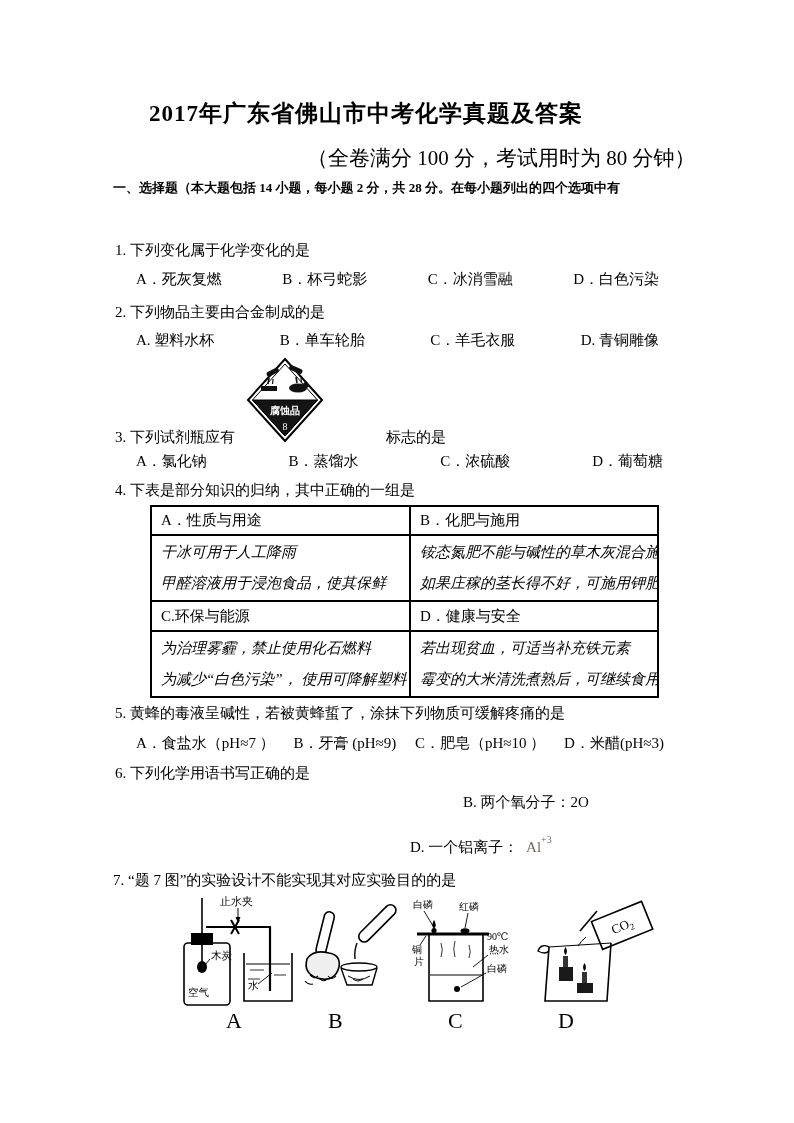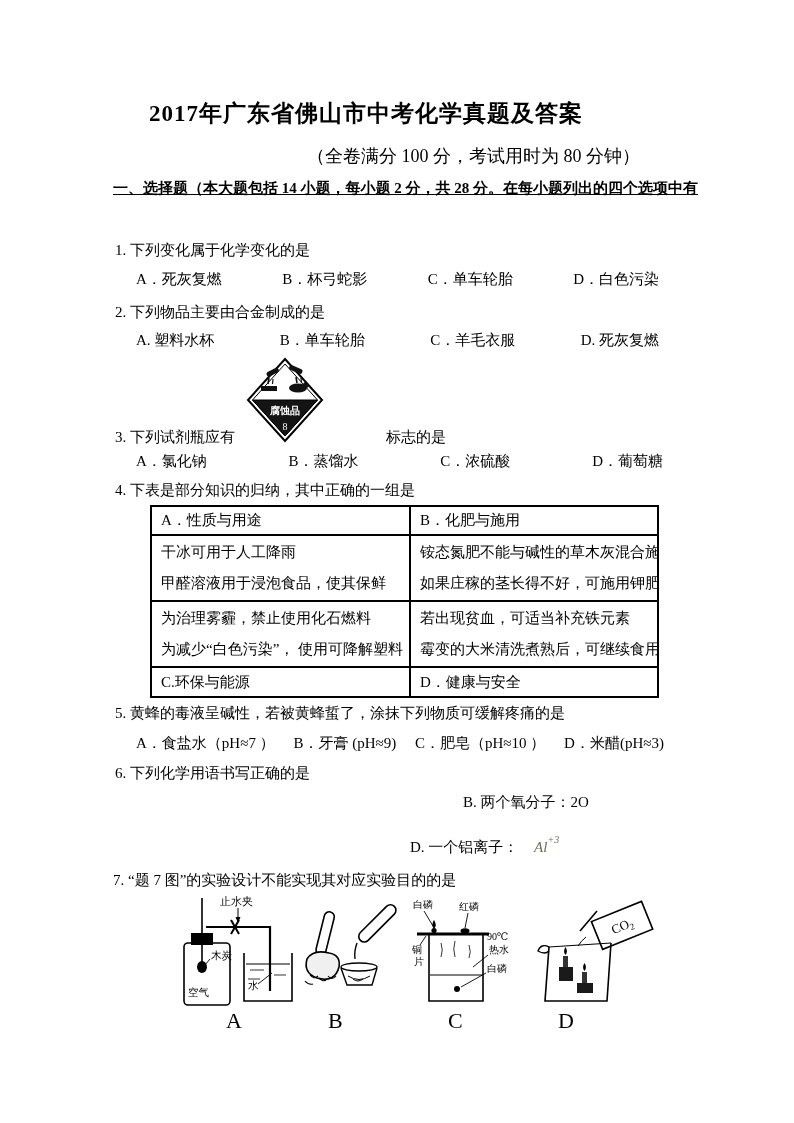--- a/index.html
+++ b/index.html
@@ -3,27 +3,27 @@
 <meta charset="utf-8">
 <style>
   html,body{margin:0;padding:0;background:#888;}
   .page{
     position:relative;width:794px;height:1123px;background:#ffffff;
     font-family:"Liberation Serif","DejaVu Serif",serif;color:#000;
     margin:0 auto;overflow:hidden;
   }
   .abs{position:absolute;white-space:nowrap;}
   .title{width:732px;text-align:center;font-size:23px;font-weight:bold;letter-spacing:1px;}
-  .subtitle{font-size:18px;}
-  .sec{font-size:15px;font-weight:bold;text-decoration:underline;}
+  .subtitle{font-size:21px;}
+  .sec{font-size:13px;font-weight:bold;}
   .stem{font-size:15px;}
   .optrow{position:absolute;display:flex;justify-content:space-between;font-size:15px;white-space:nowrap;}
   .ktable{position:absolute;left:150px;top:505px;width:507px;border-collapse:collapse;table-layout:fixed;font-size:15px;border-radius:13px;}
   .ktable td{border:2px solid #000;padding:1px 4px 1px 9px;vertical-align:middle;overflow:hidden;}
-  .ktable .dbl div{line-height:31px;white-space:nowrap;}
+  .ktable .dbl div{line-height:31px;white-space:nowrap;font-style:italic;}
   .fml{color:#756a5c;font-family:"Liberation Serif",serif;}
   .fml sub,.blk sub{font-size:10px;}
   .fml sup{font-size:10px;}
   .stack{display:inline-flex;flex-direction:column;align-items:center;vertical-align:-3px;line-height:1;}
   .stack .over{font-size:9px;line-height:8px;}
   .stack .base{font-size:15px;line-height:15px;}
   .caption{font-size:22px;font-family:"Liberation Serif",serif;}
   svg text{font-family:"Liberation Serif","DejaVu Serif",serif;}
 </style>
 </head>
@@ -32,30 +32,30 @@
 <div class="page">
 
   <div class="abs title" style="top:98px;left:0;">2017年广东省佛山市中考化学真题及答案</div>
   <div class="abs subtitle" style="top:144px;left:307px;">（全卷满分 100 分，考试用时为 80 分钟）</div>
   <div class="abs sec" style="top:179px;left:113px;">一、选择题（本大题包括 14 小题，每小题 2 分，共 28 分。在每小题列出的四个选项中有</div>
 
   <div class="abs stem" style="top:241px;left:115px;">1. 下列变化属于化学变化的是</div>
   <div class="optrow" style="top:270px;left:136px;width:523px;">
     <span>A．死灰复燃</span>
     <span>B．杯弓蛇影</span>
-    <span>C．单车轮胎</span>
+    <span>C．冰消雪融</span>
     <span>D．白色污染</span>
   </div>
 
   <div class="abs stem" style="top:303px;left:115px;">2. 下列物品主要由合金制成的是</div>
   <div class="optrow" style="top:331px;left:136px;width:523px;">
     <span>A. 塑料水杯</span>
     <span>B．单车轮胎</span>
     <span>C．羊毛衣服</span>
-    <span>D. 死灰复燃</span>
+    <span>D. 青铜雕像</span>
   </div>
 
   <svg class="abs" style="top:357px;left:246px;" width="78" height="86" viewBox="0 0 78 86">
     <polygon points="39,2 76,43 39,84 2,43" fill="#ffffff" stroke="#000" stroke-width="2"></polygon>
     <polygon points="39,7 71.5,43 39,79 6.5,43" fill="none" stroke="#000" stroke-width="1"></polygon>
     <polygon points="6.5,43 71.5,43 39,79" fill="#141414" stroke="#000" stroke-width="1"></polygon>
 
     <g>
       <rect x="20" y="13" width="13" height="5" rx="2" fill="#111" transform="rotate(-28 26 15)"></rect>
       <line x1="23" y1="21" x2="22" y2="27" stroke="#111" stroke-width="1.6"></line>
@@ -94,50 +94,50 @@
     <tr style="height:64px;">
       <td class="dbl">
         <div>干冰可用于人工降雨</div>
         <div>甲醛溶液用于浸泡食品，使其保鲜</div>
       </td>
       <td class="dbl">
         <div>铵态氮肥不能与碱性的草木灰混合施用</div>
         <div>如果庄稼的茎长得不好，可施用钾肥</div>
       </td>
     </tr>
-    <tr style="height:64px;">
-      <td class="dbl">
-        <div>为治理雾霾，禁止使用化石燃料</div>
-        <div>为减少“白色污染”， 使用可降解塑料</div>
-      </td>
-      <td class="dbl">
-        <div>若出现贫血，可适当补充铁元素</div>
-        <div>霉变的大米清洗煮熟后，可继续食用</div>
-      </td>
-    </tr>
     <tr style="height:30px;">
       <td>C.环保与能源</td>
       <td>D．健康与安全</td>
+    </tr>
+    <tr style="height:64px;">
+      <td class="dbl">
+        <div>为治理雾霾，禁止使用化石燃料</div>
+        <div>为减少“白色污染”， 使用可降解塑料</div>
+      </td>
+      <td class="dbl">
+        <div>若出现贫血，可适当补充铁元素</div>
+        <div>霉变的大米清洗煮熟后，可继续食用</div>
+      </td>
     </tr>
   </tbody>
     </table>
 
   <div class="abs stem" style="top:704px;left:115px;">5. 黄蜂的毒液呈碱性，若被黄蜂蜇了，涂抹下列物质可缓解疼痛的是</div>
   <div class="optrow" style="top:734px;left:136px;width:528px;">
     <span>A．食盐水（pH≈7 ）</span>
     <span>B．牙膏 (pH≈9)</span>
     <span>C．肥皂（pH≈10 ）</span>
     <span>D．米醋(pH≈3)</span>
   </div>
 
   <div class="abs stem" style="top:764px;left:115px;">6. 下列化学用语书写正确的是</div>
   <div class="abs stem" style="top:793px;left:463px;">B. 两个氧分子：2O</div>
   <div class="abs stem" style="top:837px;left:410px;">
     <span>D. 一个铝离子：</span>
-    <span class="fml" style="margin-left:12px;font-style:italic;"><span>Al</span><sup style="position:relative;top:-3px;">+3</sup></span>
+    <span class="fml" style="margin-left:4px;"><span>Al</span><sup style="position:relative;top:-3px;">+3</sup></span>
   </div>
 
   <div class="abs stem" style="top:871px;left:113px;">7. “题 7 图”的实验设计不能实现其对应实验目的的是</div>
 
   <svg class="abs" style="top:893px;left:176px;" width="140" height="118" viewBox="0 0 140 118">
     <text x="44" y="12" font-size="11">止水夹</text>
     <line x1="62" y1="15" x2="62" y2="27" stroke="#000" stroke-width="1"></line>
     <polygon points="62,30 59.5,24 64.5,24" fill="#000"></polygon>
     <path d="M 30,34 L 94,34 L 94,98" fill="none" stroke="#000" stroke-width="2.2"></path>
     <line x1="55" y1="27" x2="63" y2="41" stroke="#000" stroke-width="2"></line>

